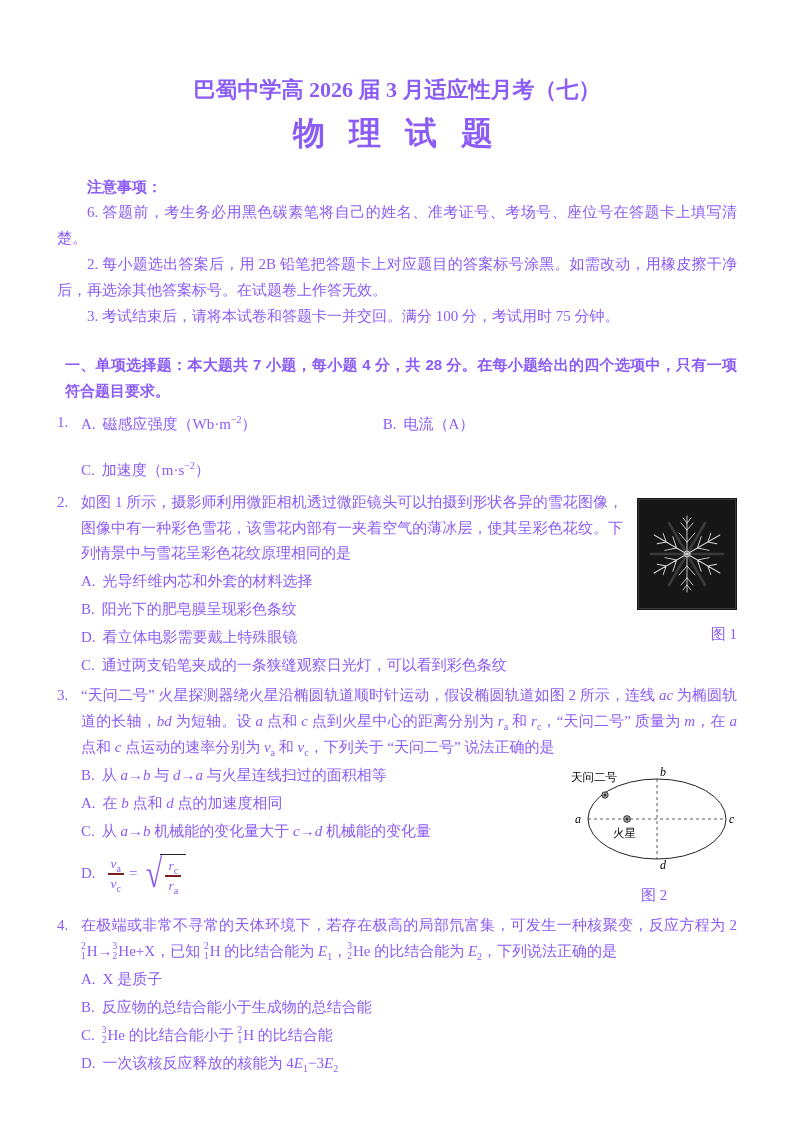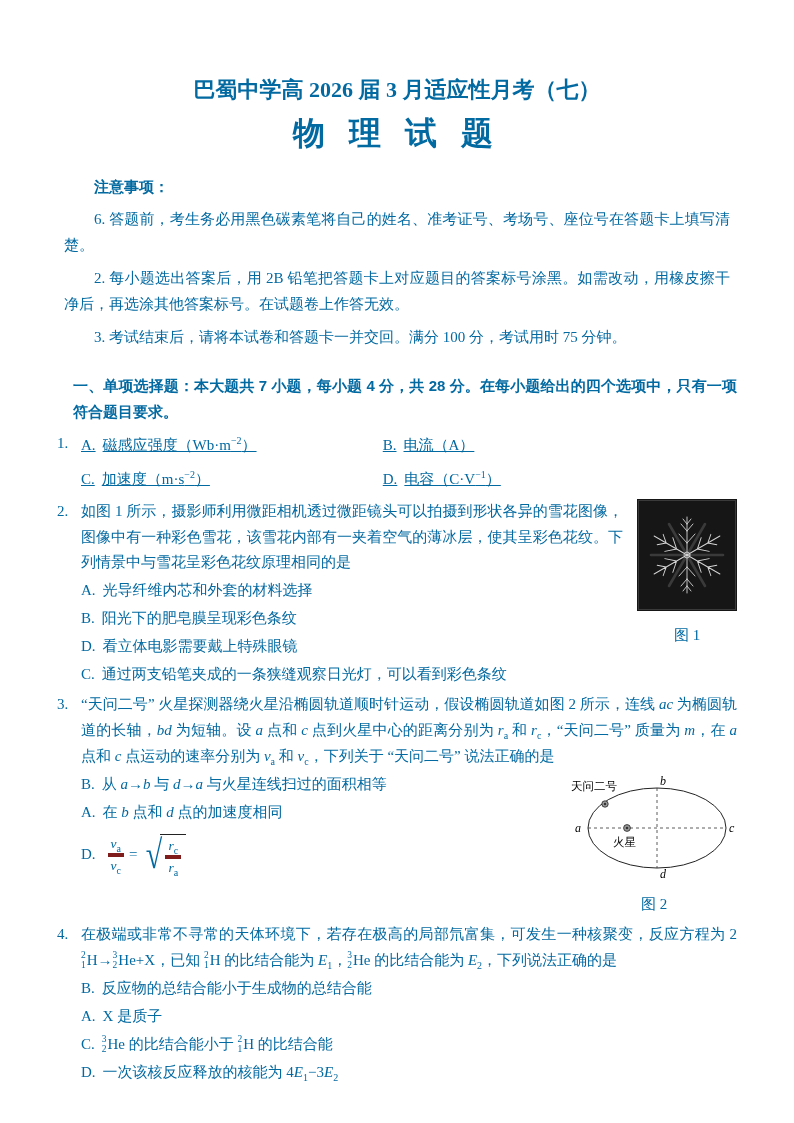--- a/index.html
+++ b/index.html
@@ -1,47 +1,47 @@
 <!DOCTYPE html>
 <html><head>
 <meta charset="utf-8">
 <style>
   html,body{margin:0;padding:0;background:#fff;}
   .page{
-    width:794px;height:1123px;margin:0 auto;background:#fff;color:#0369a1;
+    width:794px;height:1123px;margin:0 auto;background:#fff;color:#8b5cf6;
     box-sizing:border-box;padding:76px 57px 20px 57px;
     font-family:"Liberation Serif","DejaVu Serif",serif;
     font-size:15px;line-height:1.73;overflow:hidden;
   }
   .doc-title{text-align:center;font-size:22px;font-weight:600;margin:0 0 8px 0;line-height:1.3;}
   .doc-subtitle{text-align:center;font-size:32px;font-weight:700;letter-spacing:8px;margin:0 0 20px 0;line-height:1.3;}
   .notice-heading{font-family:"Liberation Sans","DejaVu Sans",sans-serif;font-weight:700;margin:0;}
-  .notice p{margin:7px;text-indent:2em;text-align:justify;}
+  .notice p{margin:0;text-indent:2em;text-align:justify;}
   .section-heading{
     font-family:"Liberation Sans","DejaVu Sans",sans-serif;font-weight:700;
-    margin:22px 0 6px 16px;text-align:justify;
+    margin:22px 0 6px 8px;text-align:justify;
   }
   .q{margin:2px 0 4px 0;}
   .stem{position:relative;padding-left:24px;margin:0;text-align:justify;}
   .qnum{position:absolute;left:0;top:0;}
   .opts{padding-left:24px;}
   .opt{margin:2px 0;text-align:justify;}
   .opt-label{margin-right:7px;}
-  .opts-2col{display:grid;grid-template-columns:46% 54%;row-gap:4px;padding-left:24px;text-decoration:underline;}
+  .opts-2col{display:grid;grid-template-columns:46% 54%;row-gap:16px;padding-left:24px;}
   sup{font-size:10px;line-height:0;}
   sub{font-size:10px;line-height:0;}
   i{font-style:italic;}
   
   .iso{display:inline-block;white-space:nowrap;}
   .iso .ss{display:inline-block;vertical-align:-0.35em;line-height:1.05;margin-right:1px;text-align:center;font-size:9.5px;}
   .iso .ss span{display:block;}
   
   .formula-opt{display:flex;align-items:center;gap:5px;min-height:54px;}
   .frac{display:inline-block;text-align:center;vertical-align:middle;line-height:1.15;font-size:13.5px;}
-  .frac .fnum{display:block;border-bottom:4px solid #7f1d1d;padding:0 3px 1px 3px;}
+  .frac .fnum{display:block;border-bottom:2px solid #7f1d1d;padding:0 3px 1px 3px;}
   .frac .fden{display:block;padding-top:1px;}
   .sqrt{display:inline-flex;align-items:center;}
   .sqrt .radical{font-size:40px;line-height:0.9;font-weight:400;margin-right:-4px;transform:scaleX(0.75);}
   .sqrt .radicand{border-top:1.5px solid #222;padding:3px 5px 0 5px;}
   
   .fig{float:right;margin:2px 0 4px 14px;text-align:center;}
   .fig figcaption{margin-top:3px;font-size:15px;}
   .fig1{width:100px;}
   .fig2{width:166px;}
   .clear{clear:both;}
@@ -70,28 +70,25 @@
     <div class="opts-2col">
       <div class="opt">
         <span class="opt-label">A.</span><span>磁感应强度（Wb·m<sup>−2</sup>）</span>
       </div>
       <div class="opt">
         <span class="opt-label">B.</span><span>电流（A）</span>
       </div>
       <div class="opt">
         <span class="opt-label">C.</span><span>加速度（m·s<sup>−2</sup>）</span>
       </div>
-      <div class="opt">
-        <span class="opt-label">D.</span><span>电容（C·V<sup>−1</sup>）</span>
-      </div>
     </div>
   </div>
 
   <div class="q">
-    <figure class="fig fig1" style="margin-top:0;">
+    <figure class="fig fig1" style="margin-top:8px;text-align:right;">
       <svg width="100" height="112" viewBox="0 0 100 112">
         <rect x="0" y="0" width="100" height="112" fill="#161616"></rect>
         <rect x="1.5" y="1.5" width="97" height="109" fill="none" stroke="#3a3a3a" stroke-width="1"></rect>
         <g stroke="#dcdcdc" stroke-width="2.6" opacity="0.18" stroke-linecap="round">
           <line x1="14" y1="56" x2="86" y2="56"></line>
           <line x1="32" y1="25" x2="68" y2="87"></line>
           <line x1="68" y1="25" x2="32" y2="87"></line>
         </g>
         <g stroke="#e9e9e9" stroke-width="0.9" opacity="0.9" stroke-linecap="round" fill="none">
           <g>
@@ -160,20 +157,23 @@
           <text x="42" y="72" font-size="11.5" font-family="Liberation Serif, serif">火星</text>
         </svg>
         <figcaption>图 2</figcaption>
       </figure>
       <div class="opt">
         <span class="opt-label">B.</span><span>从 <i>a</i>→<i>b</i> 与 <i>d</i>→<i>a</i> 与火星连线扫过的面积相等</span>
       </div>
       <div class="opt">
         <span class="opt-label">A.</span><span>在 <i>b</i> 点和 <i>d</i> 点的加速度相同</span>
       </div>
+      <div class="opt">
+        <span class="opt-label">C.</span><span>从 <i>a</i>→<i>b</i> 机械能的变化量大于 <i>c</i>→<i>d</i> 机械能的变化量</span>
+      </div>
       <div class="opt formula-opt">
         <span class="opt-label">D.</span>
         <span class="frac">
           <span class="fnum"><i>v</i><sub>a</sub></span>
           <span class="fden"><i>v</i><sub>c</sub></span>
         </span>
         <span>=</span>
         <span class="sqrt">
           <span class="radical">√</span>
           <span class="radicand frac">
@@ -186,26 +186,26 @@
   </div>
 
   <div class="q clear">
     <p class="stem">
       <span class="qnum">4.</span>
       <span>在极端或非常不寻常的天体环境下，若存在极高的局部氘富集，可发生一种核聚变，反应方程为</span>
       <span>2<span class="iso"><span class="ss"><span>2</span><span>1</span></span><span>H</span></span>→<span class="iso"><span class="ss"><span>3</span><span>2</span></span><span>He</span></span>+X，已知 <span class="iso"><span class="ss"><span>2</span><span>1</span></span><span>H</span></span> 的比结合能为 <i>E</i><sub>1</sub>，<span class="iso"><span class="ss"><span>3</span><span>2</span></span><span>He</span></span> 的比结合能为 <i>E</i><sub>2</sub>，下列说法正确的是</span>
     </p>
     <div class="opts">
       <div class="opt">
+        <span class="opt-label">A.</span><span>X 是质子</span>
+      </div>
+      <div class="opt">
         <span class="opt-label">B.</span><span>反应物的总结合能小于生成物的总结合能</span>
       </div>
       <div class="opt">
-        <span class="opt-label">A.</span><span>X 是质子</span>
-      </div>
-      <div class="opt">
         <span class="opt-label">C.</span><span><span class="iso"><span class="ss"><span>3</span><span>2</span></span><span>He</span></span> 的比结合能小于 <span class="iso"><span class="ss"><span>2</span><span>1</span></span><span>H</span></span> 的比结合能</span>
       </div>
       <div class="opt">
         <span class="opt-label">D.</span><span>一次该核反应释放的核能为 4<i>E</i><sub>1</sub>−3<i>E</i><sub>2</sub></span>
       </div>
     </div>
   </div>
 
 </div>
 

